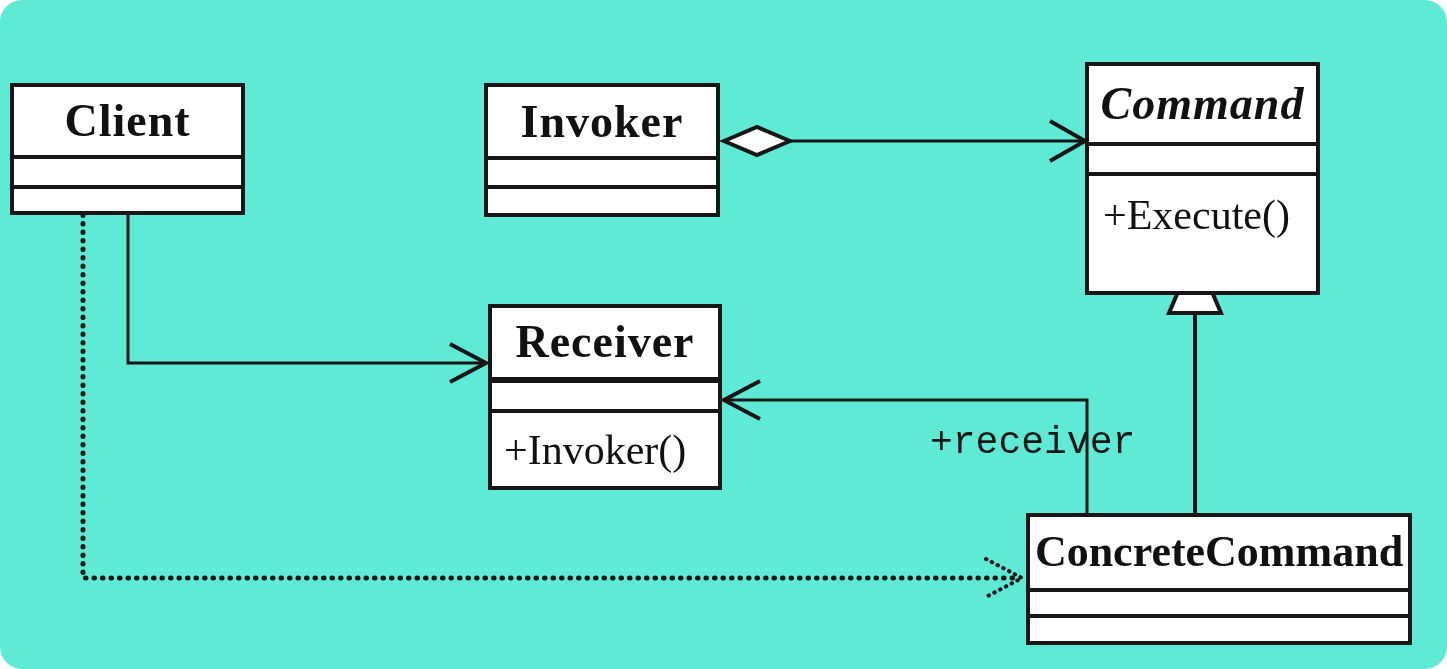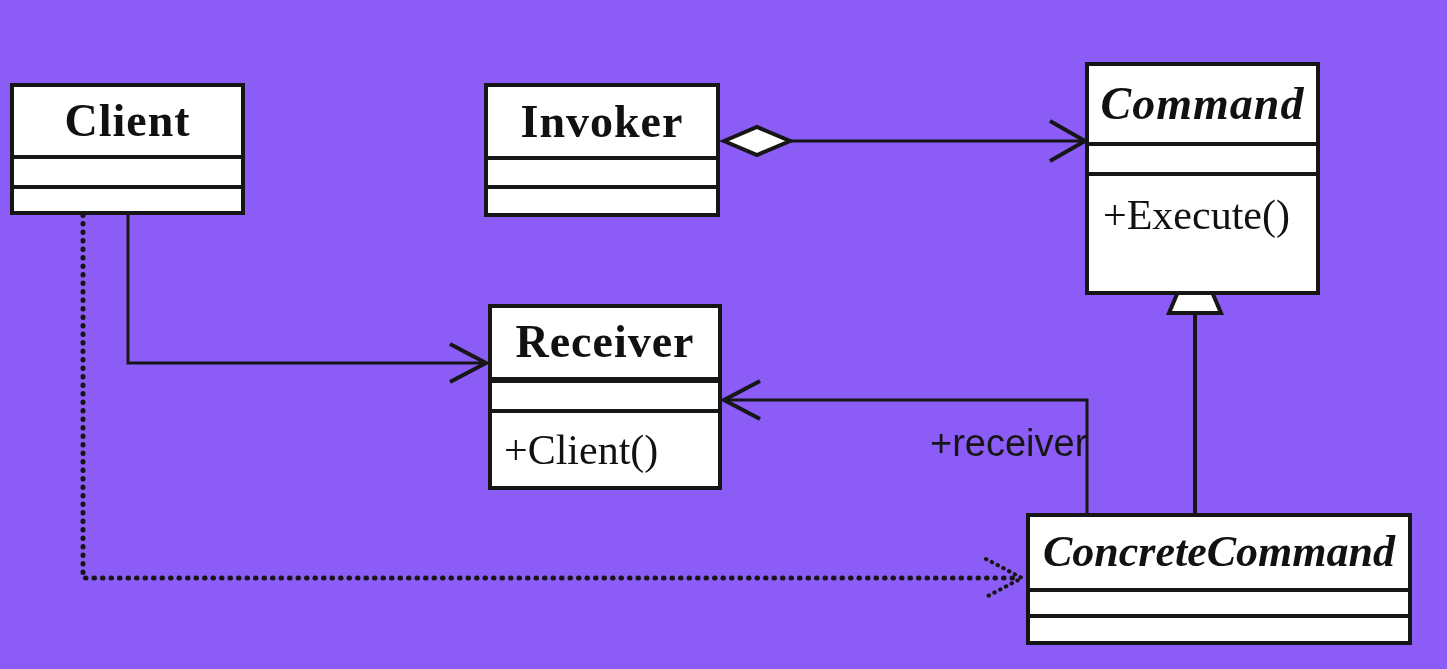--- a/index.html
+++ b/index.html
@@ -1,22 +1,23 @@
 <!DOCTYPE html>
 <html><head>
 <meta charset="utf-8">
 <style>
   html, body { margin: 0; padding: 0; background: #ffffff; }
   #canvas {
     position: relative;
     width: 1447px;
     height: 669px;
-    background: #8b5cf6;
+    background: #5eead4;
     overflow: hidden;
     font-family: "Liberation Serif", "DejaVu Serif", serif;
+    border-radius: 22px;
   }
   #connector-layer {
     position: absolute;
     left: 0; top: 0;
     width: 1447px; height: 669px;
   }
   .uml-class {
     position: absolute;
     background: #ffffff;
     border: 4px solid #161616;
@@ -56,32 +57,32 @@
   #box-command  { left: 1085px; top: 62px;  width: 235px; height: 233px; }
   #box-command  .uml-title { height: 76px; font-style: italic; }
   #box-command  .uml-attrs { height: 26px; }
   #box-command  .uml-ops   { height: 78px; padding-left: 14px; }
 
   #box-receiver { left: 488px;  top: 304px; width: 234px; height: 186px; }
   #box-receiver .uml-title { height: 72px; }
   #box-receiver .uml-attrs { height: 28px; border-top-width: 6px; }
   #box-receiver .uml-ops   { height: 76px; padding-left: 12px; }
 
-  #box-concrete { left: 1026px; top: 513px; width: 386px; height: 132px; font-style: italic; }
+  #box-concrete { left: 1026px; top: 513px; width: 386px; height: 132px; }
   #box-concrete .uml-title { height: 73px; font-size: 44px; letter-spacing: 0; }
   #box-concrete .uml-attrs { height: 23px; }
   #box-concrete .uml-ops   { height: 24px; }
 
   #label-receiver-role {
     position: absolute;
     left: 930px;
     top: 424px;
     width: 152px;
     text-align: right;
-    font-family: Liberation Sans, sans-serif;
+    font-family: Liberation Mono, monospace;
     font-size: 38px;
     color: #161616;
     line-height: 1;
   }
 </style>
 </head>
 <body>
 
 <div id="canvas">
 
@@ -133,21 +134,21 @@
 
   <div class="uml-class" id="box-command">
     <div class="uml-title">Command</div>
     <div class="uml-attrs"></div>
     <div class="uml-ops">+Execute()</div>
   </div>
 
   <div class="uml-class" id="box-receiver">
     <div class="uml-title">Receiver</div>
     <div class="uml-attrs"></div>
-    <div class="uml-ops">+Client()</div>
+    <div class="uml-ops">+Invoker()</div>
   </div>
 
   <div class="uml-class" id="box-concrete">
     <div class="uml-title">ConcreteCommand</div>
     <div class="uml-attrs"></div>
     <div class="uml-ops"></div>
   </div>
 
   <div id="label-receiver-role">+receiver</div>
 

